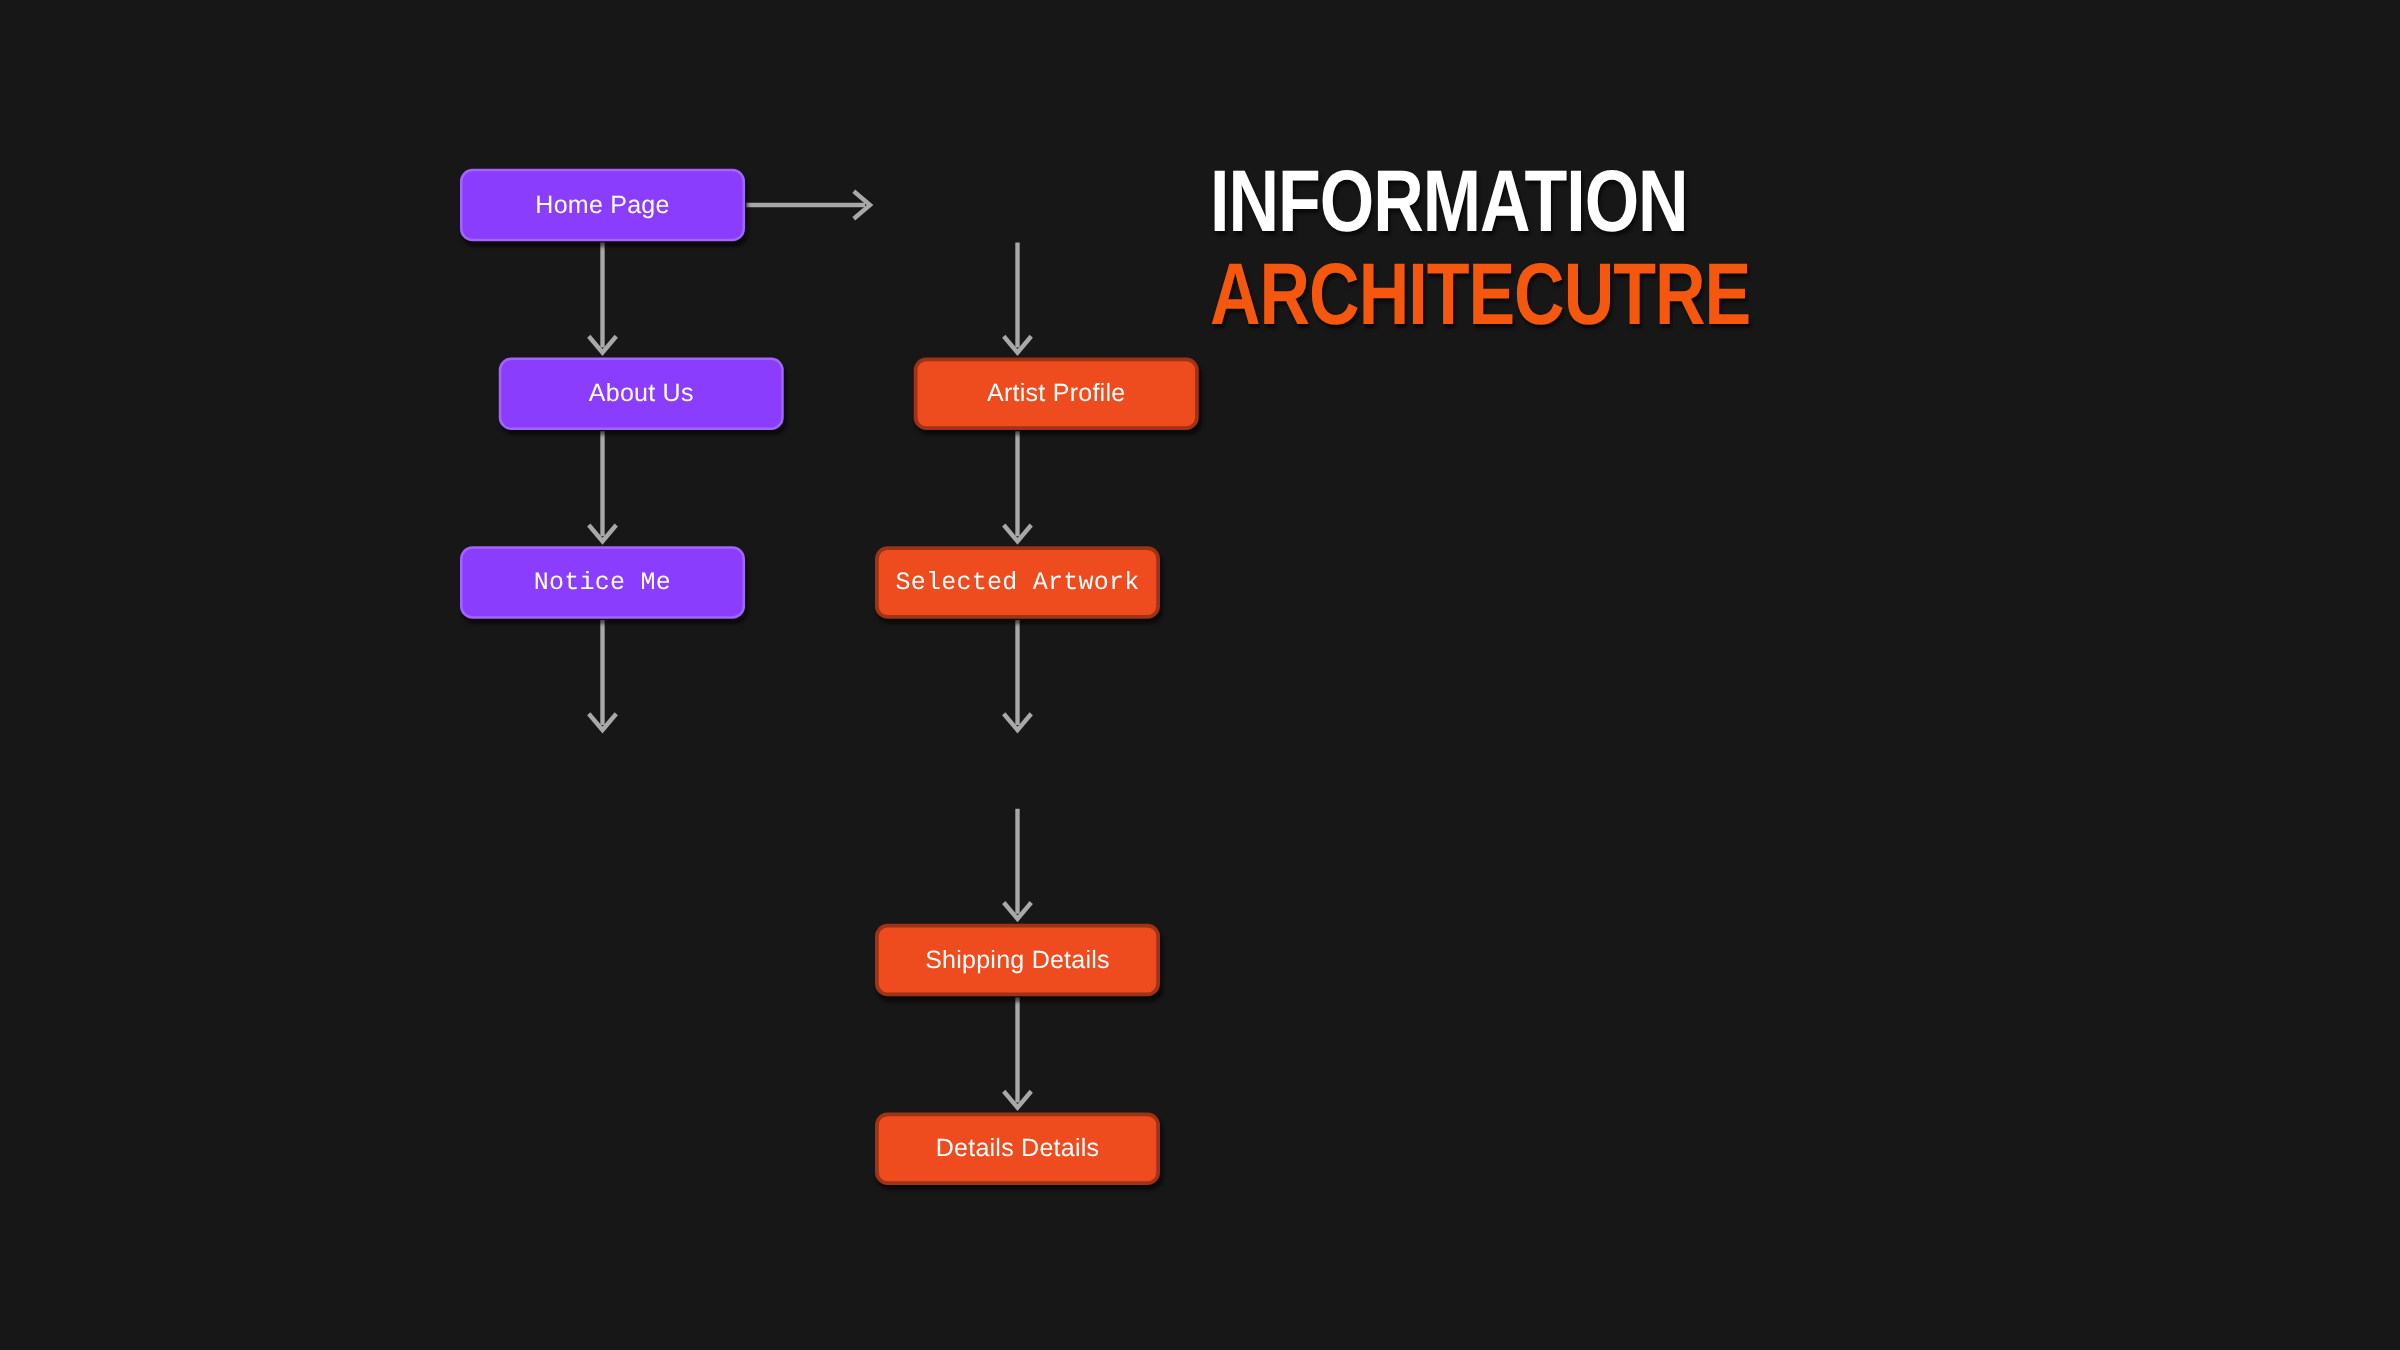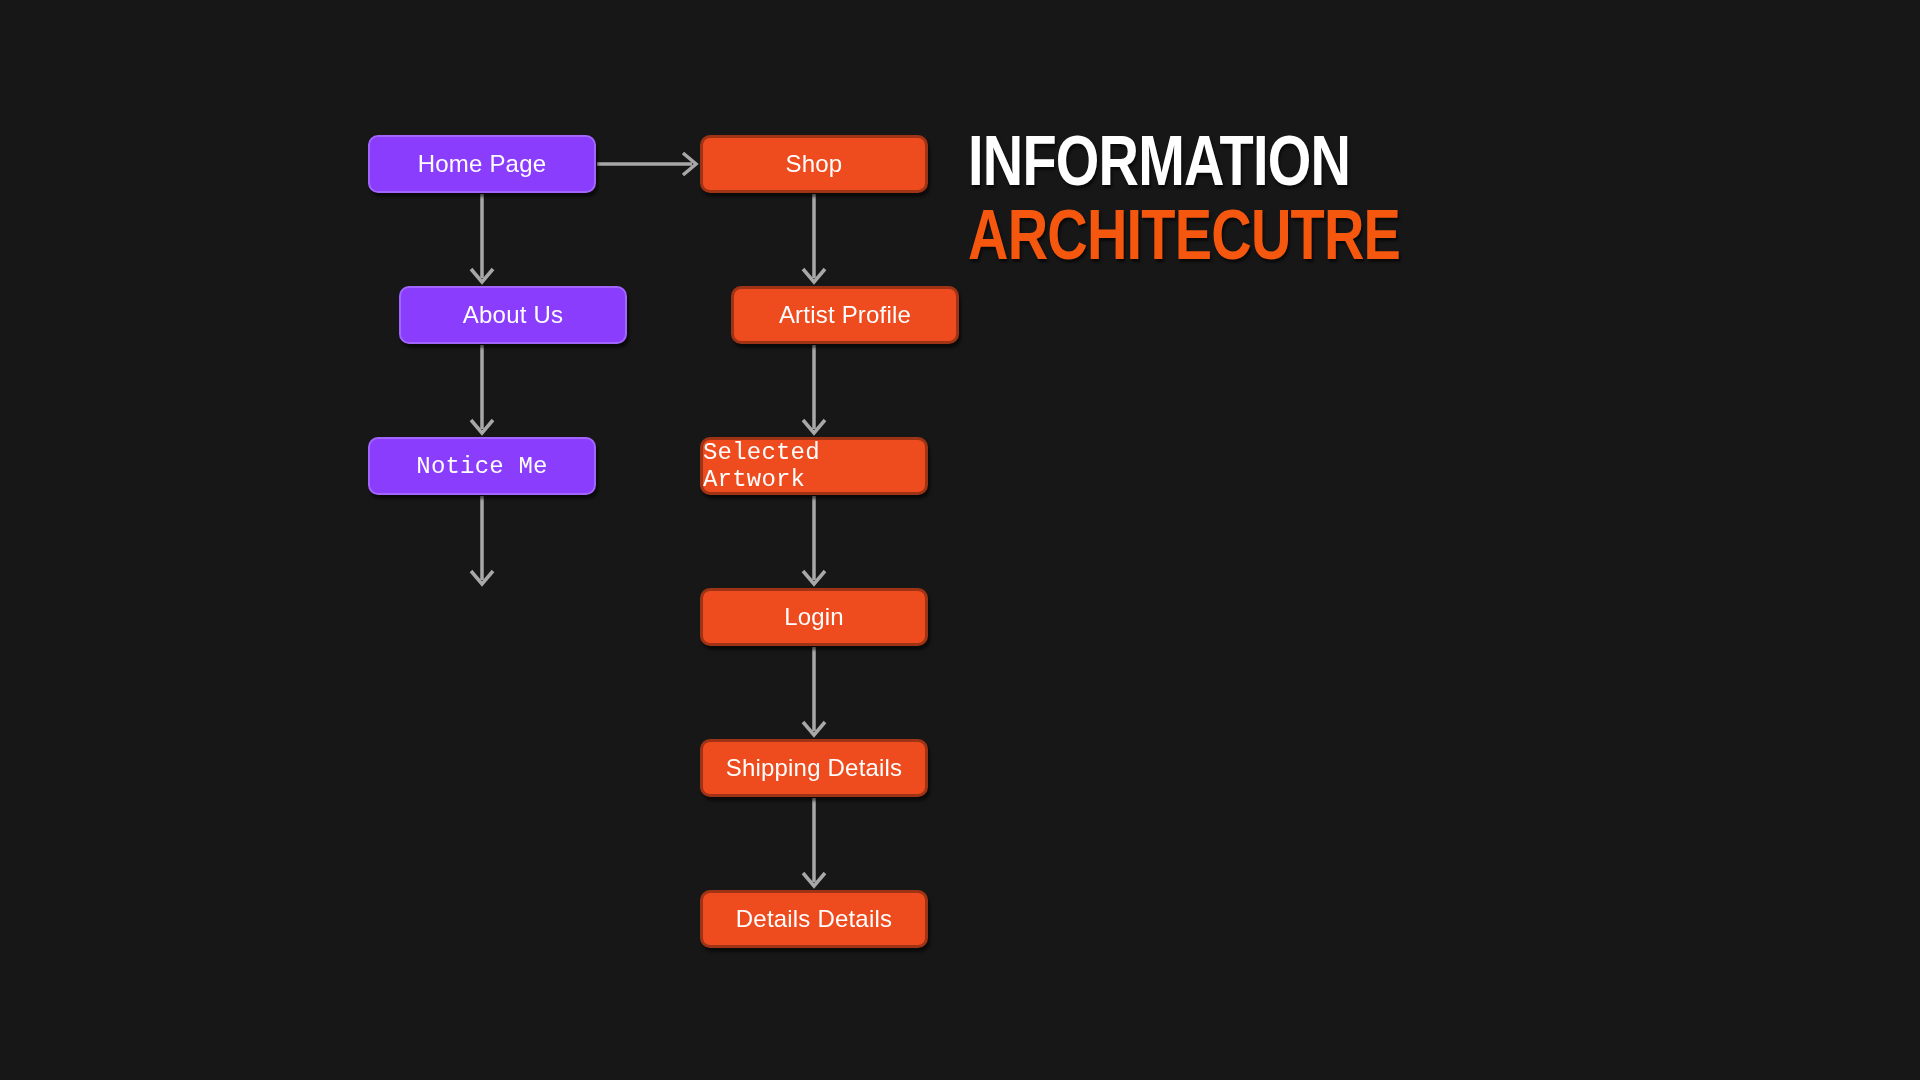--- a/index.html
+++ b/index.html
@@ -19,21 +19,21 @@
   
   .node {
     position: absolute;
     width: 228px;
     height: 58px;
     border-radius: 10px;
     display: flex;
     align-items: center;
     justify-content: center;
     color: var(--node-text, #ffffff);
-    font-size: 24px;
+    font-size: 20px;
     font-weight: 400;
     letter-spacing: 0.2px;
     box-sizing: border-box;
     cursor: default;
   }
   .node.purple {
     background: var(--node-purple, #8B3DFE);
     border: 2.5px solid var(--node-purple-border, #A266FF);
     box-shadow: 2px 4px 3px rgba(0,0,0,0.55);
   }
@@ -131,24 +131,22 @@
     <g>
       <line x1="814" y1="798" x2="814" y2="882"></line>
       <polyline points="803,873 814,886 825,873"></polyline>
     </g>
   </svg>
 
   <div class="node purple c1 r1">Home Page</div>
   <div class="node purple c1 r2">About Us</div>
   <div class="node purple c1 r3">Notice Me</div>
 
-  <div class="node orange c2 r1">Shop</div>
   <div class="node orange c2 r2">Artist Profile</div>
   <div class="node orange c2 r3">Selected Artwork</div>
-  <div class="node orange c2 r4">Login</div>
   <div class="node orange c2 r5">Shipping Details</div>
   <div class="node orange c2 r6">Details Details</div>
 
   <div class="title">
     <div class="line1">INFORMATION</div>
     <div class="line2">ARCHITECUTRE</div>
   </div>
 
 </div>
 

